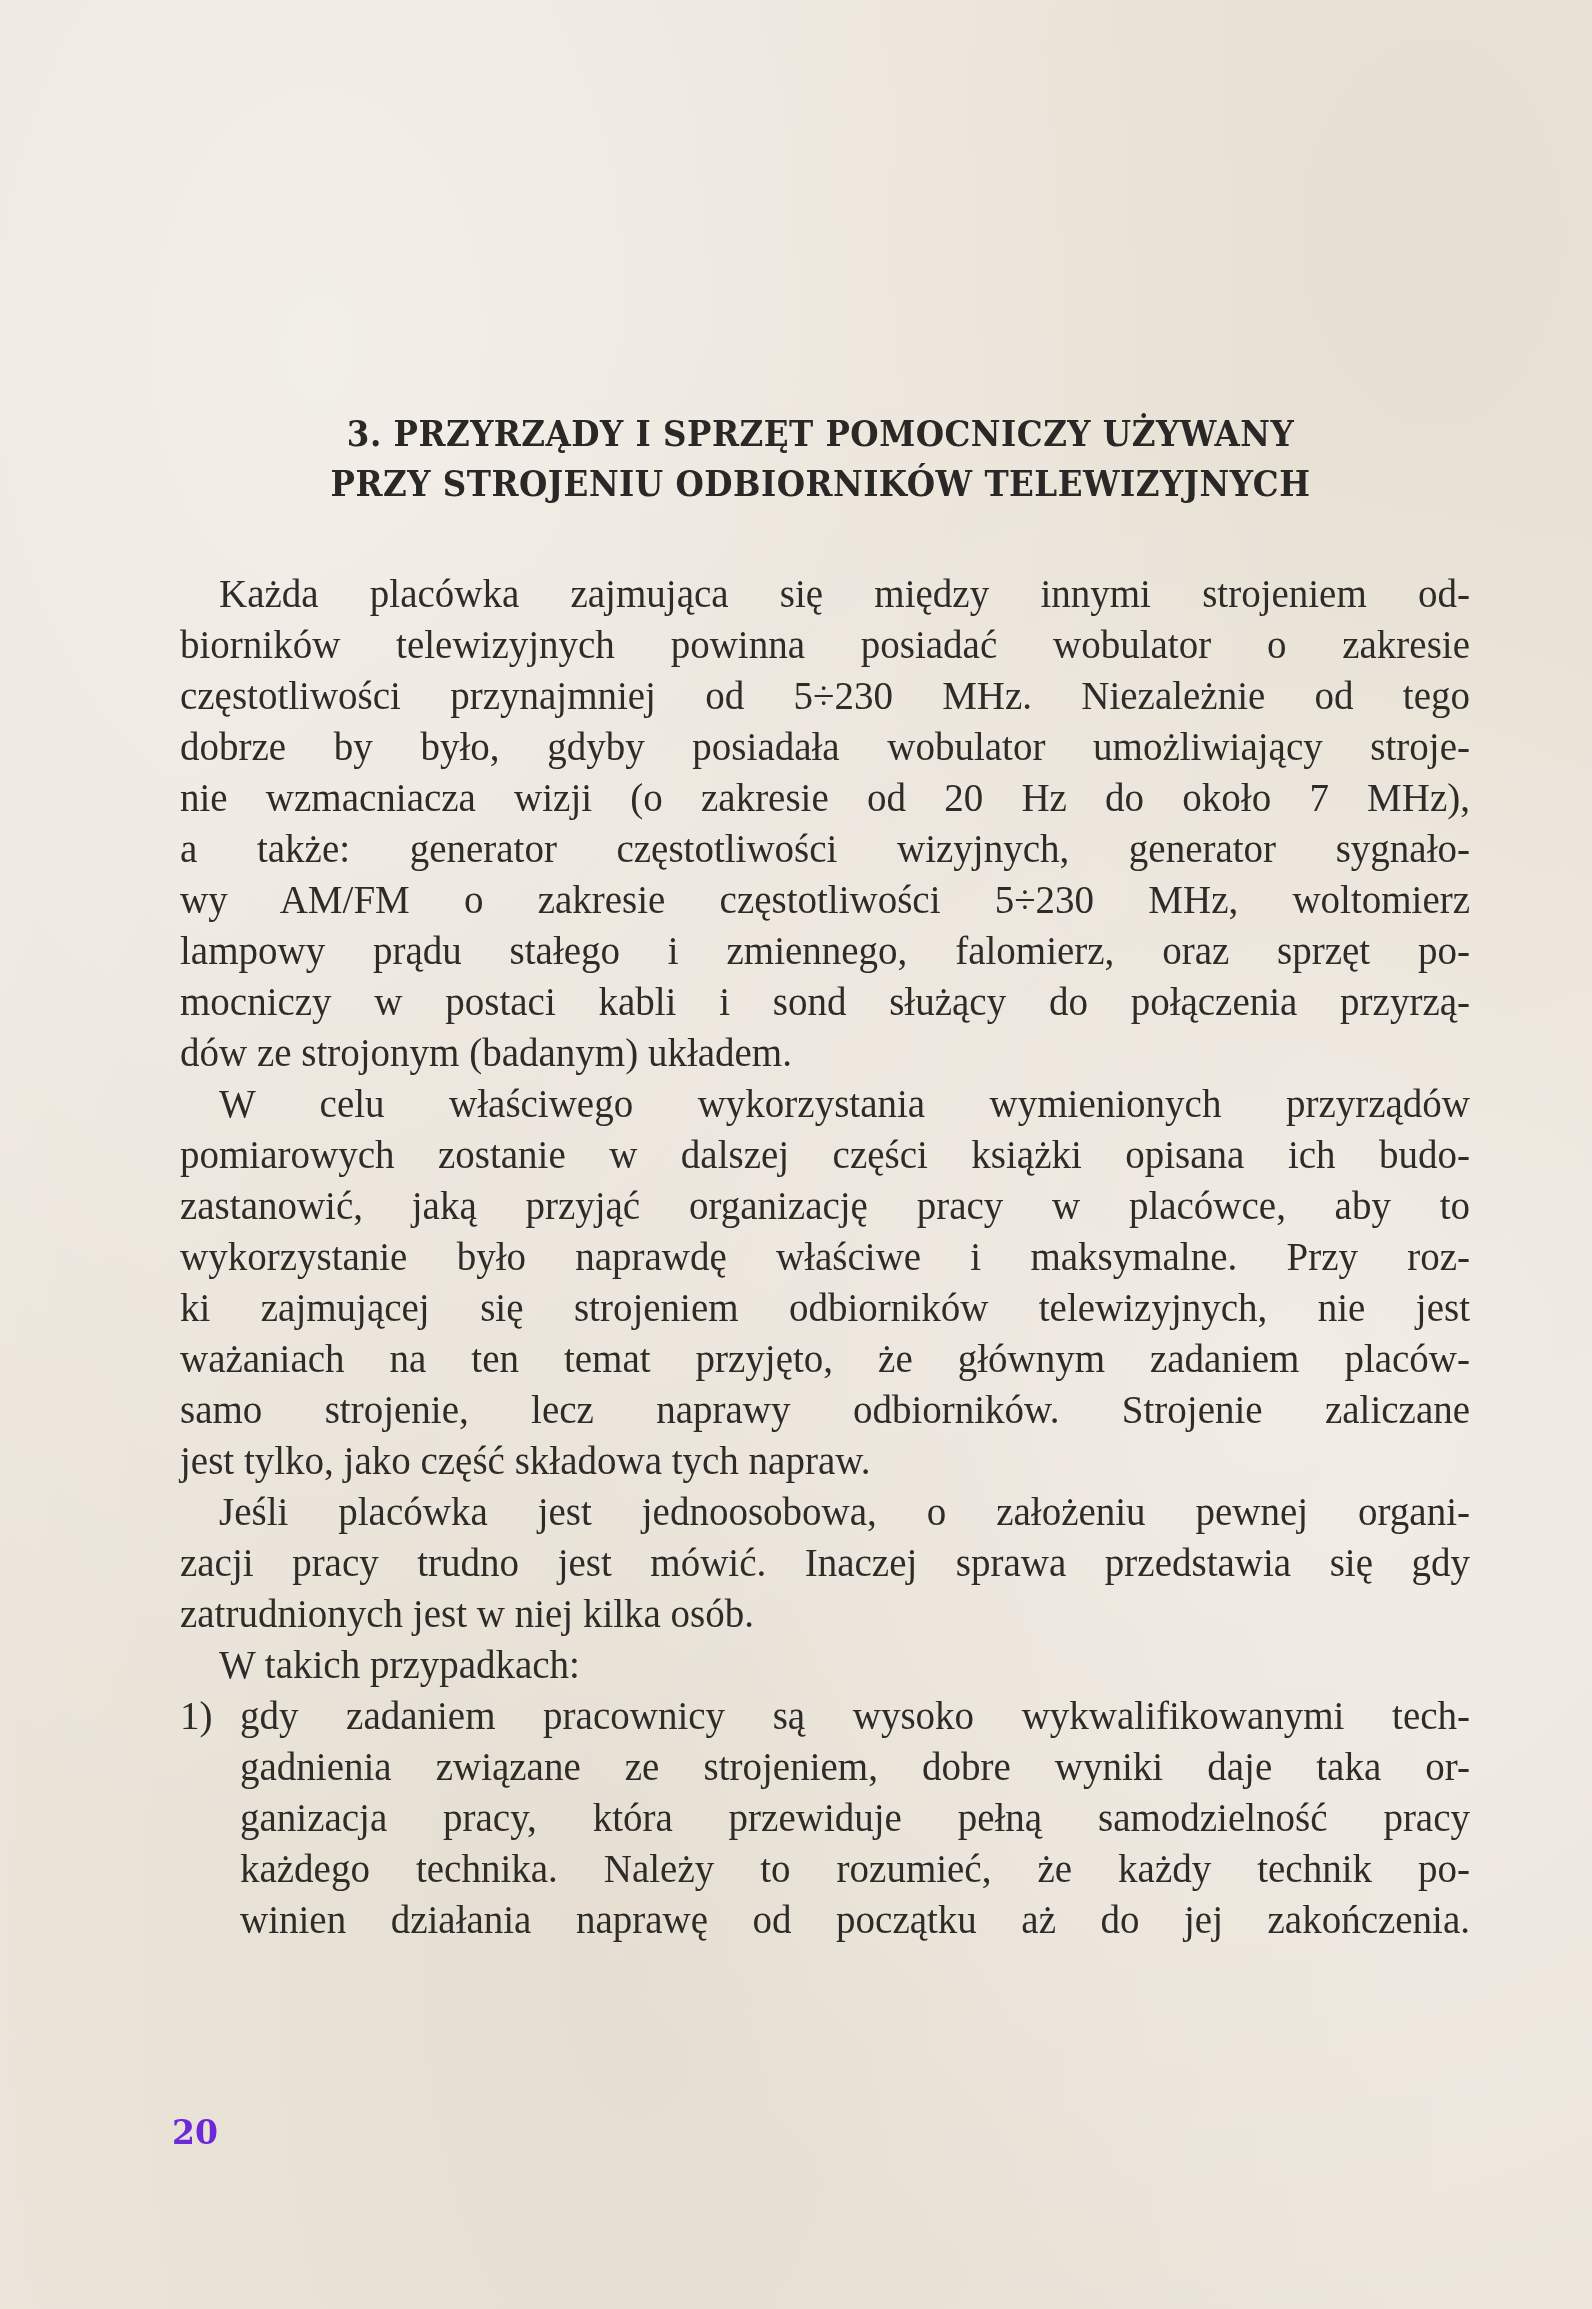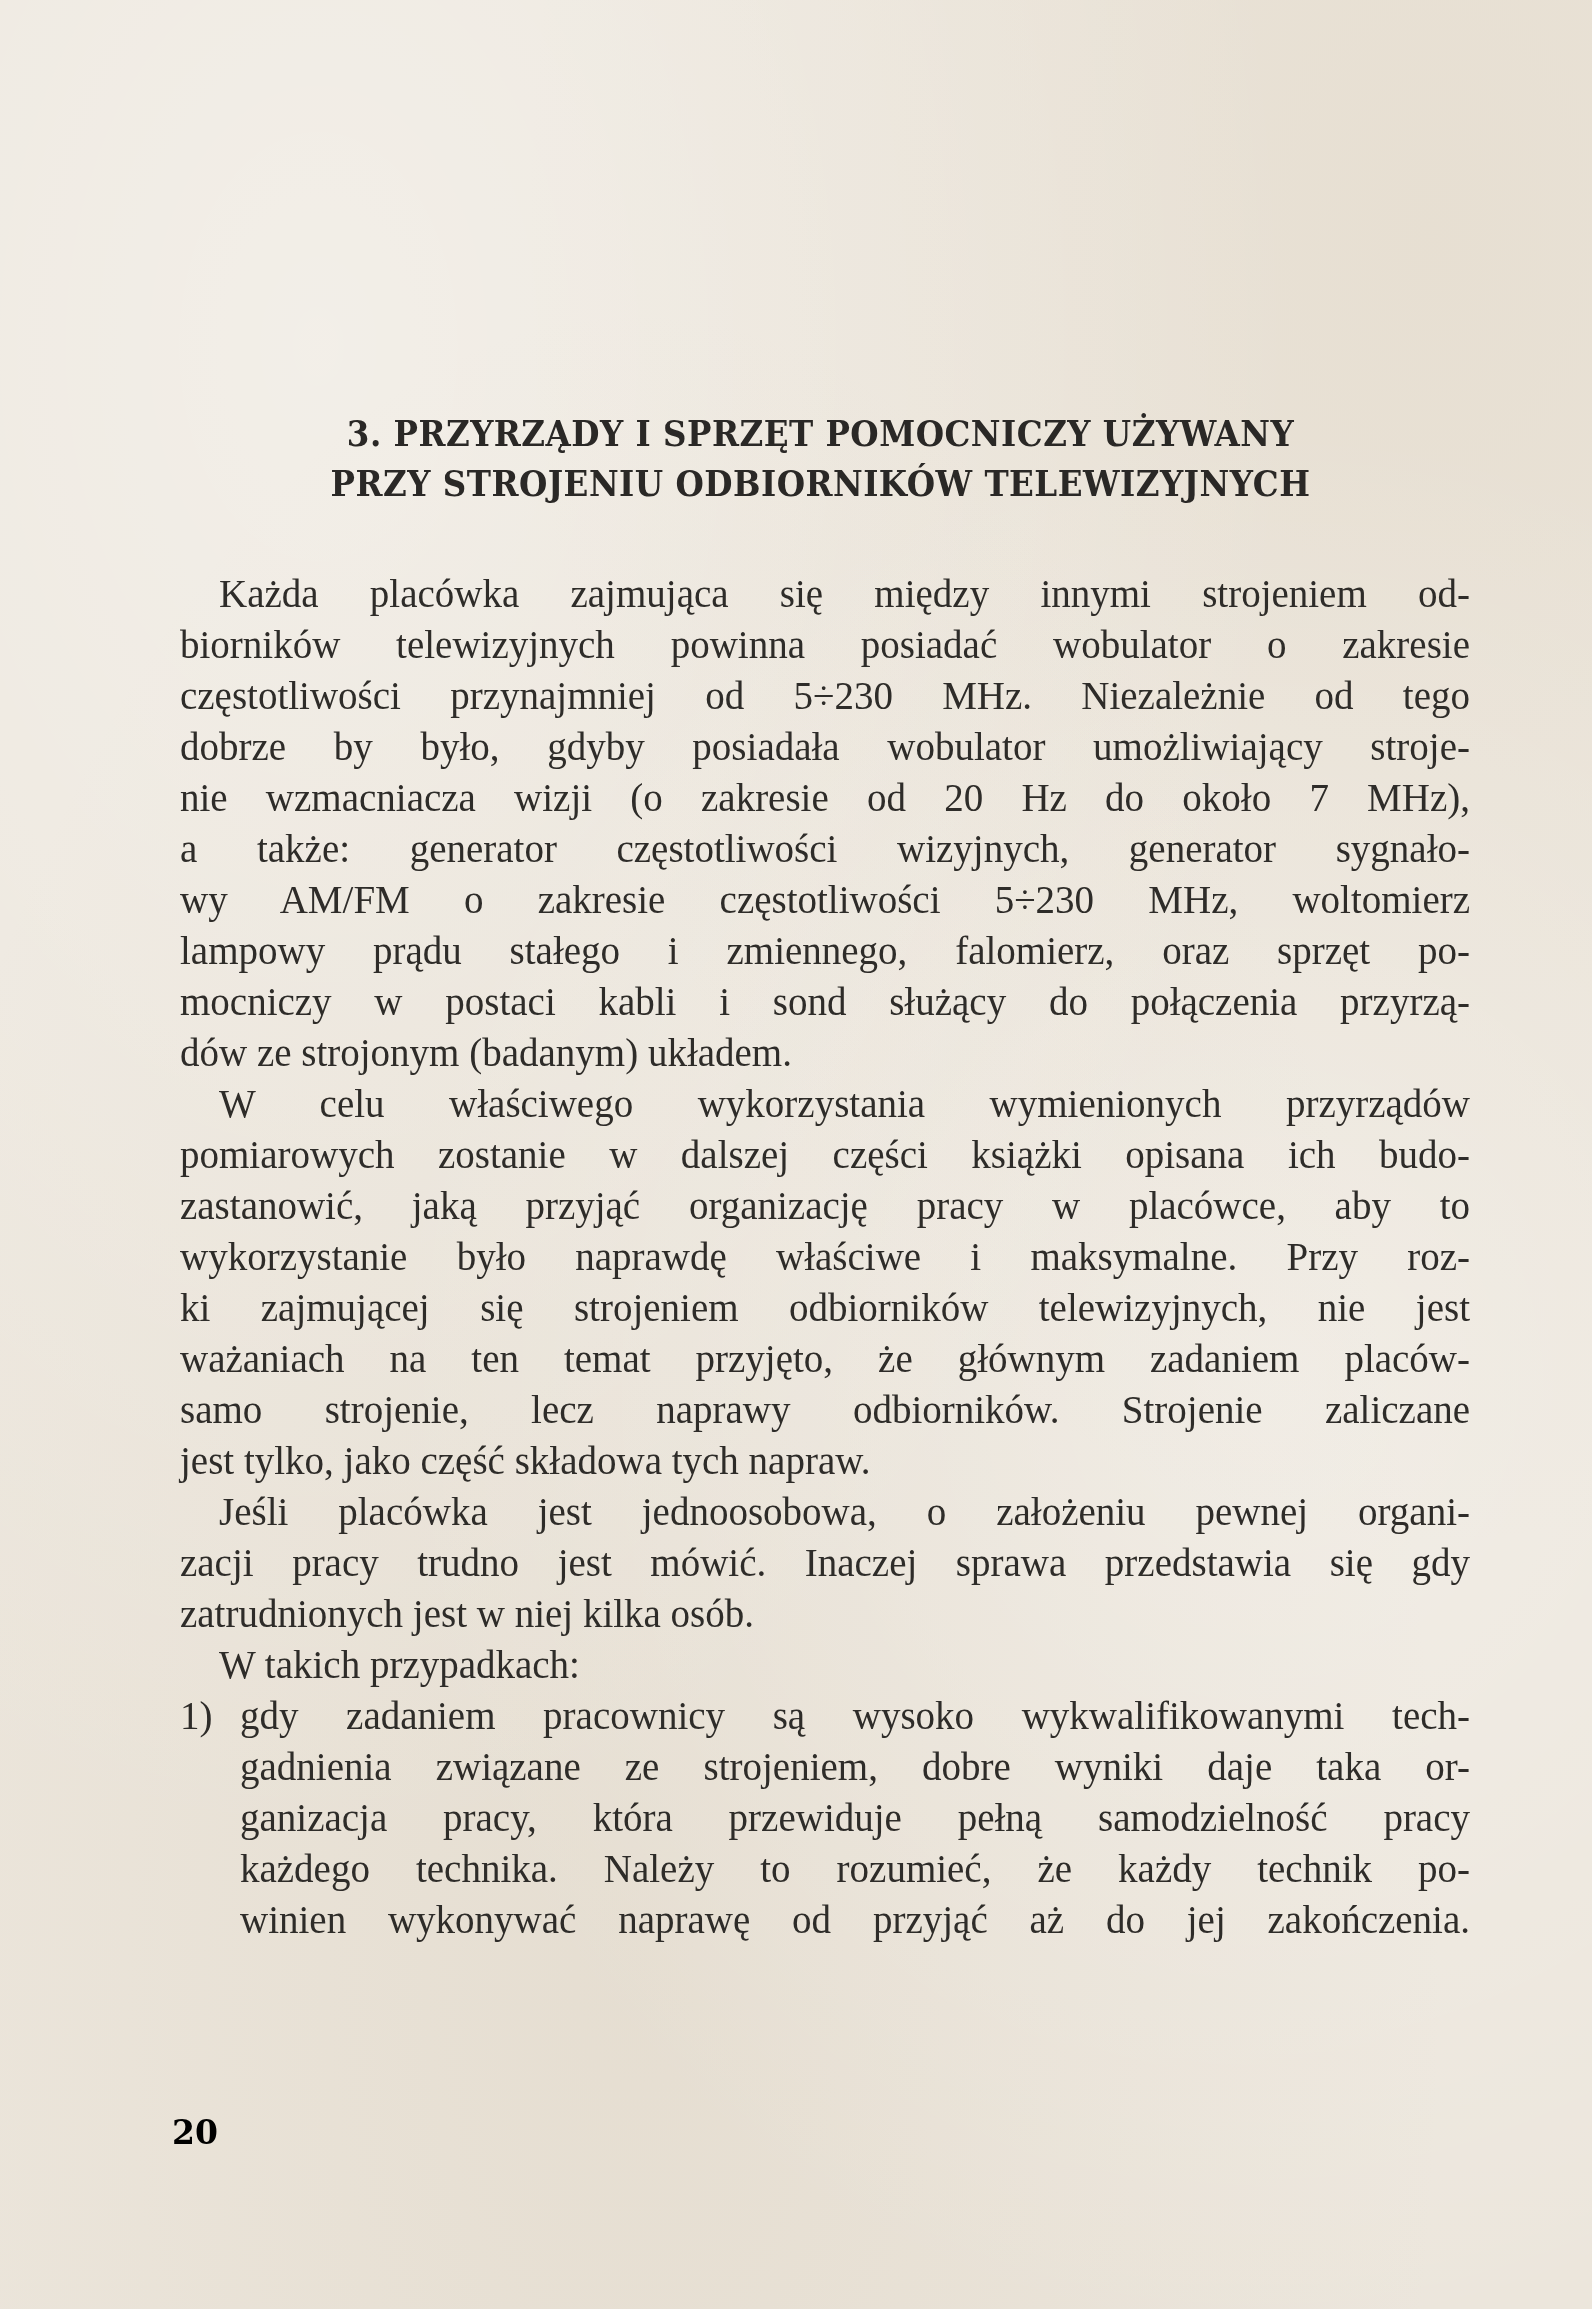--- a/index.html
+++ b/index.html
@@ -80,21 +80,21 @@
     .list-item .ln {
       padding-left: 60px;
     }
     .page-number {
       position: absolute;
       left: 172px;
       top: 2113px;
       font-family: "DejaVu Serif", "Liberation Serif", serif;
       font-weight: bold;
       font-size: 33px;
-      color: #000000;
+      color: #6d28d9;
     }
   </style>
 </head>
 <body>
 
 <div class="page">
 
   <div class="heading">
     <span class="line">3. PRZYRZĄDY I SPRZĘT POMOCNICZY UŻYWANY</span>
     <span class="line">PRZY STROJENIU ODBIORNIKÓW TELEWIZYJNYCH</span>
@@ -135,21 +135,21 @@
     <div>
       <span class="ln indent last">W takich przypadkach:</span>
     </div>
 
     <div class="list-item">
       <span class="num">1)</span>
       <span class="ln">gdy zadaniem pracownicy są wysoko wykwalifikowanymi tech-</span>
       <span class="ln">gadnienia związane ze strojeniem, dobre wyniki daje taka or-</span>
       <span class="ln">ganizacja pracy, która przewiduje pełną samodzielność pracy</span>
       <span class="ln">każdego technika. Należy to rozumieć, że każdy technik po-</span>
-      <span class="ln">winien wykonywać naprawę od przyjąć aż do jej zakończenia.</span>
+      <span class="ln">winien działania naprawę od początku aż do jej zakończenia.</span>
     </div>
 
   </div>
 
   <div class="page-number">20</div>
 
 </div>
 
 
 </body></html>

